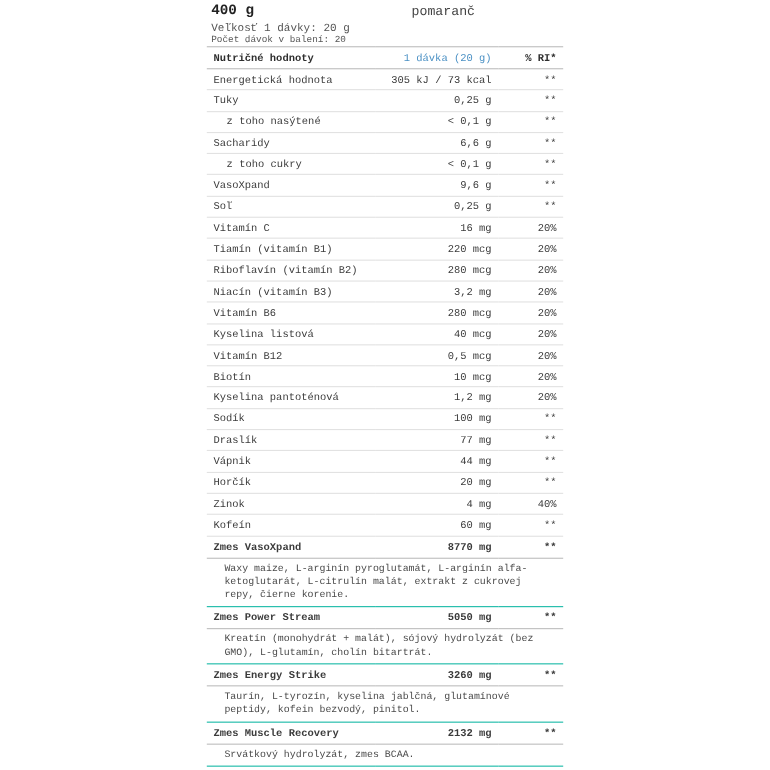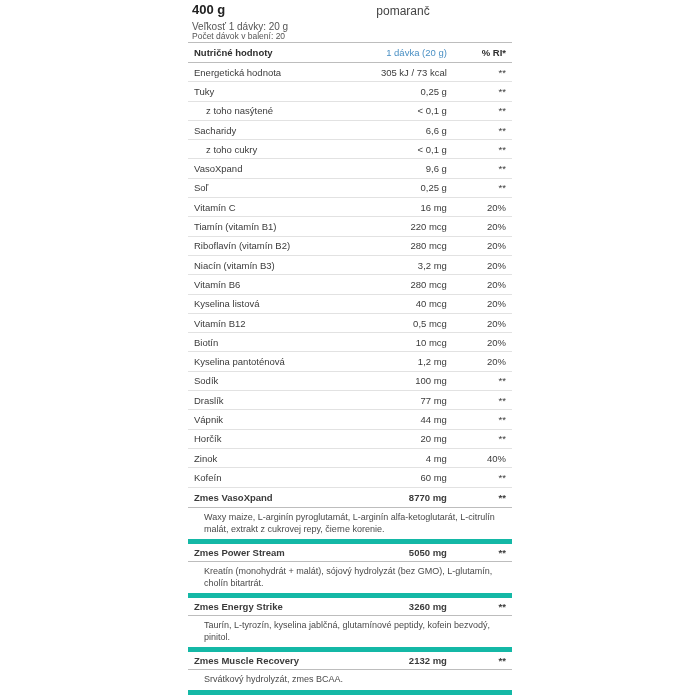--- a/index.html
+++ b/index.html
@@ -7,20 +7,21 @@
     margin: 0; padding: 0;
     width: 700px; height: 700px;
     background: #ffffff;
     font-family: "Liberation Sans", sans-serif;
   }
   #sheet {
     position: relative;
     width: 700px; height: 700px;
     background: #ffffff;
     overflow: hidden;
+    font-family: Liberation Mono, monospace;
   }
   .panel {
     position: absolute;
     left: 188px;
     top: 0px;
     width: 324px;
     height: 700px;
     background: #ffffff;
     color: #333333;
   }
@@ -89,21 +90,21 @@
 
   tr.blend td {
     border-top: 1px solid #bdbdbd;
     border-bottom: 1px solid #bdbdbd;
     font-weight: bold;
     height: 20px;
   }
   tr.blend .c-val { font-weight: bold; }
 
   tr.desc td {
-    border-bottom: 5px solid #14b8a6;
+    border-bottom: 1px solid #14b8a6;
     height: auto;
     padding: 3px 8px 4px 16px !important;
     font-size: 9px;
     line-height: 1.35;
     color: #4a4a4a;
     text-align: left;
   }
   .stars { letter-spacing: 0px; }
 </style>
 </head>

